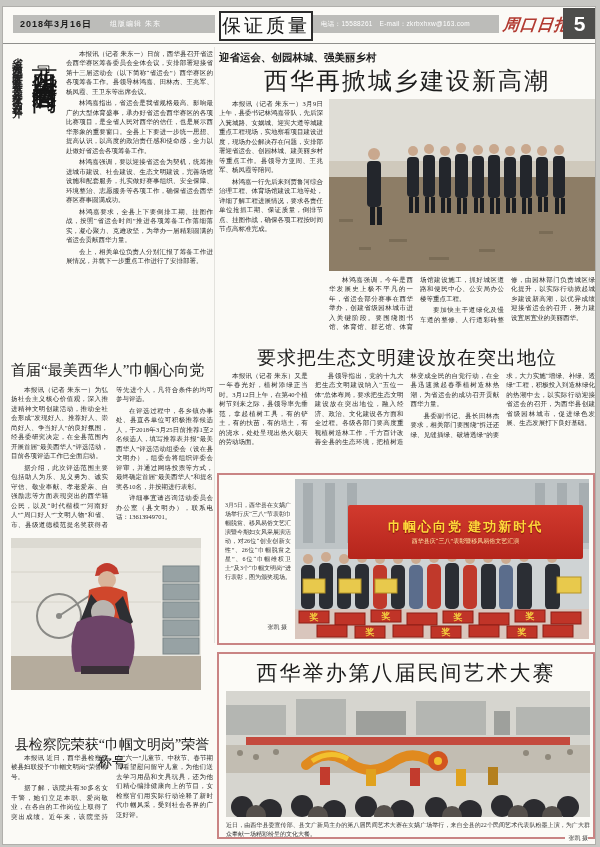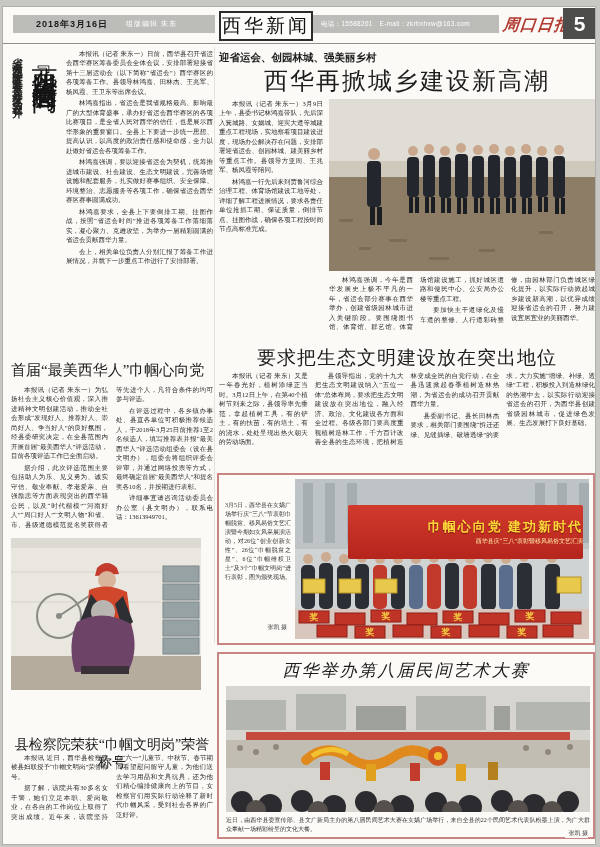--- a/index.html
+++ b/index.html
@@ -4,21 +4,21 @@
 <style>
   html,body{margin:0;padding:0;}
   body{width:600px;height:847px;background:#c7c7c3;position:relative;
        font-family:"Liberation Serif",serif;-webkit-font-smoothing:antialiased;}
   #paper{position:absolute;left:2px;top:6px;width:594px;height:839px;
          background:#fbfaf6;border:1px solid #b0afab;box-sizing:border-box;overflow:hidden;}
   .abs{position:absolute;}
   
   .hbar{background:#bcbcb9;color:#fff;display:flex;align-items:center;
         font-family:"Liberation Sans",sans-serif;}
-  .date-txt{color:#1a1a1a;font-weight:bold;font-size:9px;padding-left:23px;letter-spacing:1px;}
+  .date-txt{color:#1a1a1a;font-weight:bold;font-size:9px;padding-left:7px;letter-spacing:1px;}
   .editor-txt{color:#fefefe;font-size:7px;margin-left:18px;letter-spacing:1px;}
   .section-box{background:#fdfdfb;border:2px solid #2c2c2c;display:flex;align-items:center;justify-content:center;}
   .section-box span{font-size:19px;letter-spacing:3px;color:#111;}
   .contact-txt{color:#fff;font-size:6.5px;padding-left:8px;letter-spacing:.3px;}
   .masthead{color:#b23a31;font-weight:bold;font-style:italic;font-size:16px;letter-spacing:1px;
             transform:skewX(-6deg);}
   .pagenum{background:#4d4d4b;color:#fff;display:flex;align-items:center;justify-content:center;
            font-size:21px;font-weight:bold;font-family:"Liberation Sans",sans-serif;}
   .hrule{height:1px;background:#8f8f8c;}
   .vgutter{width:1px;background:#e3e2dd;}
@@ -34,35 +34,35 @@
   .vkick{writing-mode:vertical-rl;font-family:"Liberation Sans",sans-serif;font-weight:bold;
          font-size:10.5px;letter-spacing:3px;color:#222;margin-right:4px;height:286px;}
   .vhead{writing-mode:vertical-rl;font-size:26px;letter-spacing:2px;color:#151515;height:292px;line-height:1.15;}
   .caption{font-size:6px;line-height:1.5;color:#333;text-align:justify;position:relative;overflow:hidden;}
   .credit{position:absolute;right:2px;bottom:0;background:#fbfaf6;padding-left:4px;font-size:6px;color:#333;}
   .pinkbox{border:2px solid #c98484;background:#fcfbf7;box-sizing:border-box;}
   .photo{overflow:hidden;position:relative;background:#ddd;}
   svg{display:block;}
   .banner-ovl{position:absolute;left:18%;top:16%;width:80%;height:34%;
       background:linear-gradient(#d23a2e,#b5251c);border-radius:2px;color:#ffd83a;
-      display:flex;flex-direction:column;align-items:flex-end;justify-content:center;overflow:hidden;}
+      display:flex;flex-direction:column;align-items:center;justify-content:center;overflow:hidden;}
   .banner-l1{font-weight:bold;font-size:13px;letter-spacing:2px;text-shadow:0 1px 1px #7e120c;white-space:nowrap;}
   .banner-l2{font-size:6px;color:#ffe9a8;white-space:nowrap;margin-top:1px;}
 </style>
 </head>
 <body>
 
 <div id="paper">
 
   <div class="abs hbar" style="left:10px;top:8px;width:202px;height:18px;">
     <span class="date-txt">2018年3月16日</span>
     <span class="editor-txt">组版编辑 朱东</span>
   </div>
   <div class="abs section-box" style="left:216px;top:4px;width:90px;height:26px;">
-    <span>西华新闻</span>
+    <span>保证质量</span>
   </div>
   <div class="abs hbar" style="left:310px;top:8px;width:186px;height:18px;">
     <span class="contact-txt">电话：15588261　E-mail：zkrbxhxw@163.com</span>
   </div>
   <div class="abs masthead" style="left:500px;top:8px;">周口日报</div>
   <div class="abs pagenum" style="left:560px;top:1px;width:33px;height:31px;">5</div>
   <div class="abs hrule" style="left:0;top:36px;width:592px;"></div>
   <div class="abs vgutter" style="left:211px;top:40px;height:596px;"></div>
 
   <div class="abs" style="left:8px;top:42px;width:202px;height:310px;overflow:hidden;">
@@ -310,21 +310,21 @@
         </g>
       </svg>
       <div class="banner-ovl">
         <div class="banner-l1">巾帼心向党  建功新时代</div>
         <div class="banner-l2">西华县庆“三八”表彰暨移风易俗文艺汇演</div>
       </div>
     </div>
   </div>
 
   <div class="abs pinkbox" style="left:214px;top:645px;width:378px;height:187px;padding:5px 7px;">
-    <div class="h-main" style="font-size:17px;letter-spacing:2px;font-style:italic;">西华举办第八届民间艺术大赛</div>
+    <div class="h-main" style="font-size:21px;letter-spacing:2px;">西华举办第八届民间艺术大赛</div>
     <div class="photo" style="width:364px;height:126px;margin-top:4px;">
       <svg width="364" height="126" viewBox="0 0 364 126" preserveAspectRatio="none">
         <rect width="364" height="126" fill="#d6d5cf"></rect>
 
         <g fill="#b4b6b2">
           <rect x="0" y="14" width="60" height="30"></rect>
             <rect x="70" y="8" width="50" height="36"></rect>
           <rect x="190" y="10" width="70" height="34"></rect>
             <rect x="290" y="16" width="74" height="28"></rect>
         </g>

